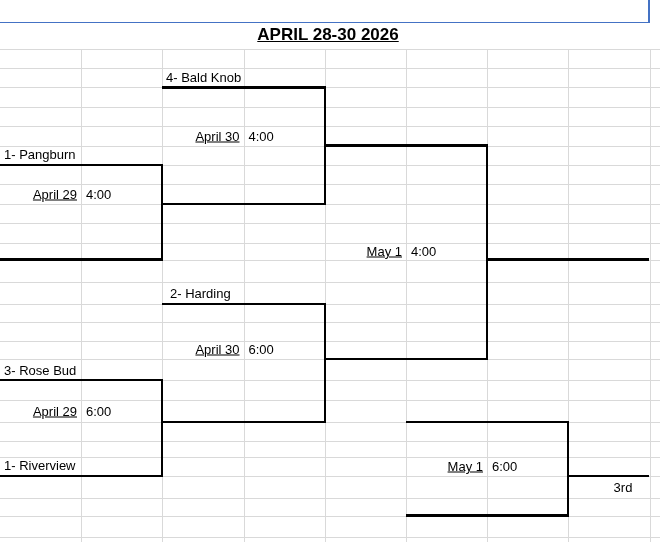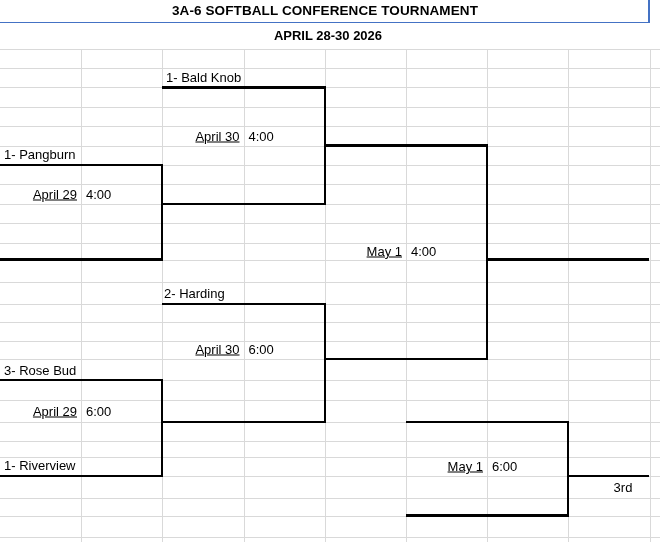--- a/index.html
+++ b/index.html
@@ -11,21 +11,21 @@
   .bl{position:absolute;background:var(--ink,#000);}
   .blue{position:absolute;background:var(--accent,#4472C4);}
   .title-cell{
     position:absolute;left:0;top:0;width:650px;height:21px;
     display:flex;align-items:center;justify-content:center;
     font-weight:bold;font-size:13.5px;letter-spacing:0.1px;
   }
   .subtitle-cell{
     position:absolute;left:0;top:22px;width:656px;height:26px;
     display:flex;align-items:center;justify-content:center;
-    font-weight:bold;font-size:13px;
+    font-weight:bold;font-size:17px;text-decoration:underline;
   }
   .team{position:absolute;transform:translateY(-50%);white-space:nowrap;}
   .gdate{position:absolute;transform:translateY(-50%);white-space:nowrap;text-align:center;text-decoration:underline;}
   .gtime{position:absolute;transform:translateY(-50%);white-space:nowrap;}
   .result-label{position:absolute;transform:translateY(-50%);text-align:center;white-space:nowrap;}
 </style>
 </head>
 <body>
 
 <div class="sheet">
@@ -60,21 +60,20 @@
       <div class="gridline" style="left: 0px; top: 400px; width: 660px; height: 1px;"></div>
       <div class="gridline" style="left: 0px; top: 422px; width: 660px; height: 1px;"></div>
       <div class="gridline" style="left: 0px; top: 441px; width: 660px; height: 1px;"></div>
       <div class="gridline" style="left: 0px; top: 457px; width: 660px; height: 1px;"></div>
       <div class="gridline" style="left: 0px; top: 476px; width: 660px; height: 1px;"></div>
       <div class="gridline" style="left: 0px; top: 497.5px; width: 660px; height: 1px;"></div>
       <div class="gridline" style="left: 0px; top: 515.5px; width: 660px; height: 1px;"></div>
       <div class="gridline" style="left: 0px; top: 536.5px; width: 660px; height: 1px;"></div>
     </div>
 
-  <div class="title-cell">3A-6 SOFTBALL CONFERENCE TOURNAMENT</div>
   <div class="subtitle-cell">APRIL 28-30 2026</div>
 
   <div class="blue" style="left:0;top:21.5px;width:650px;height:1.6px;"></div>
   <div class="blue" style="left:648px;top:0;width:1.6px;height:23px;"></div>
 
   <div class="bl" style="left:162px;  top:86.1px;  width:164.3px;height:2.6px;"></div>
   <div class="bl" style="left:323.7px;top:144.3px; width:164.6px;height:2.6px;"></div>
   <div class="bl" style="left:0;      top:163.7px; width:163.3px;height:2.6px;"></div>
   <div class="bl" style="left:160.7px;top:202.5px; width:165.6px;height:2.6px;"></div>
   <div class="bl" style="left:0;      top:258.2px; width:163.3px;height:2.6px;"></div>
@@ -88,23 +87,23 @@
   <div class="bl" style="left:566.7px;top:474.7px; width:82.8px; height:2.6px;"></div>
   <div class="bl" style="left:406px;  top:514.2px; width:163.3px;height:2.6px;"></div>
 
   <div class="bl" style="left:160.7px;top:163.7px;width:2.6px;height:97.1px;"></div>
   <div class="bl" style="left:323.7px;top:86.1px; width:2.6px;height:119px;"></div>
   <div class="bl" style="left:160.7px;top:378.7px;width:2.6px;height:98.6px;"></div>
   <div class="bl" style="left:323.7px;top:302.7px;width:2.6px;height:120.6px;"></div>
   <div class="bl" style="left:485.7px;top:144.3px;width:2.6px;height:216.1px;"></div>
   <div class="bl" style="left:566.7px;top:420.7px;width:2.6px;height:96.1px;"></div>
 
-  <div class="team" style="left:166px;top:76.5px;">1- Bald Knob</div>
+  <div class="team" style="left:166px;top:76.5px;">4- Bald Knob</div>
   <div class="team" style="left:4px;top:154px;">1- Pangburn</div>
-  <div class="team" style="left:164px;top:292.5px;">2- Harding</div>
+  <div class="team" style="left:170px;top:292.5px;">2- Harding</div>
   <div class="team" style="left:4px;top:369.5px;text-align:center;">3- Rose Bud</div>
   <div class="team" style="left:4px;top:464.5px;">1- Riverview</div>
 
   <div class="gdate" style="right:420.5px;top:135.5px;">April 30</div>
   <div class="gtime" style="left:248.5px;top:135.5px;">4:00</div>
 
   <div class="gdate" style="right:583px;top:193.5px;">April 29</div>
   <div class="gtime" style="left:86px;top:193.5px;">4:00</div>
 
   <div class="gdate" style="right:258px;top:250.5px;">May 1</div>

